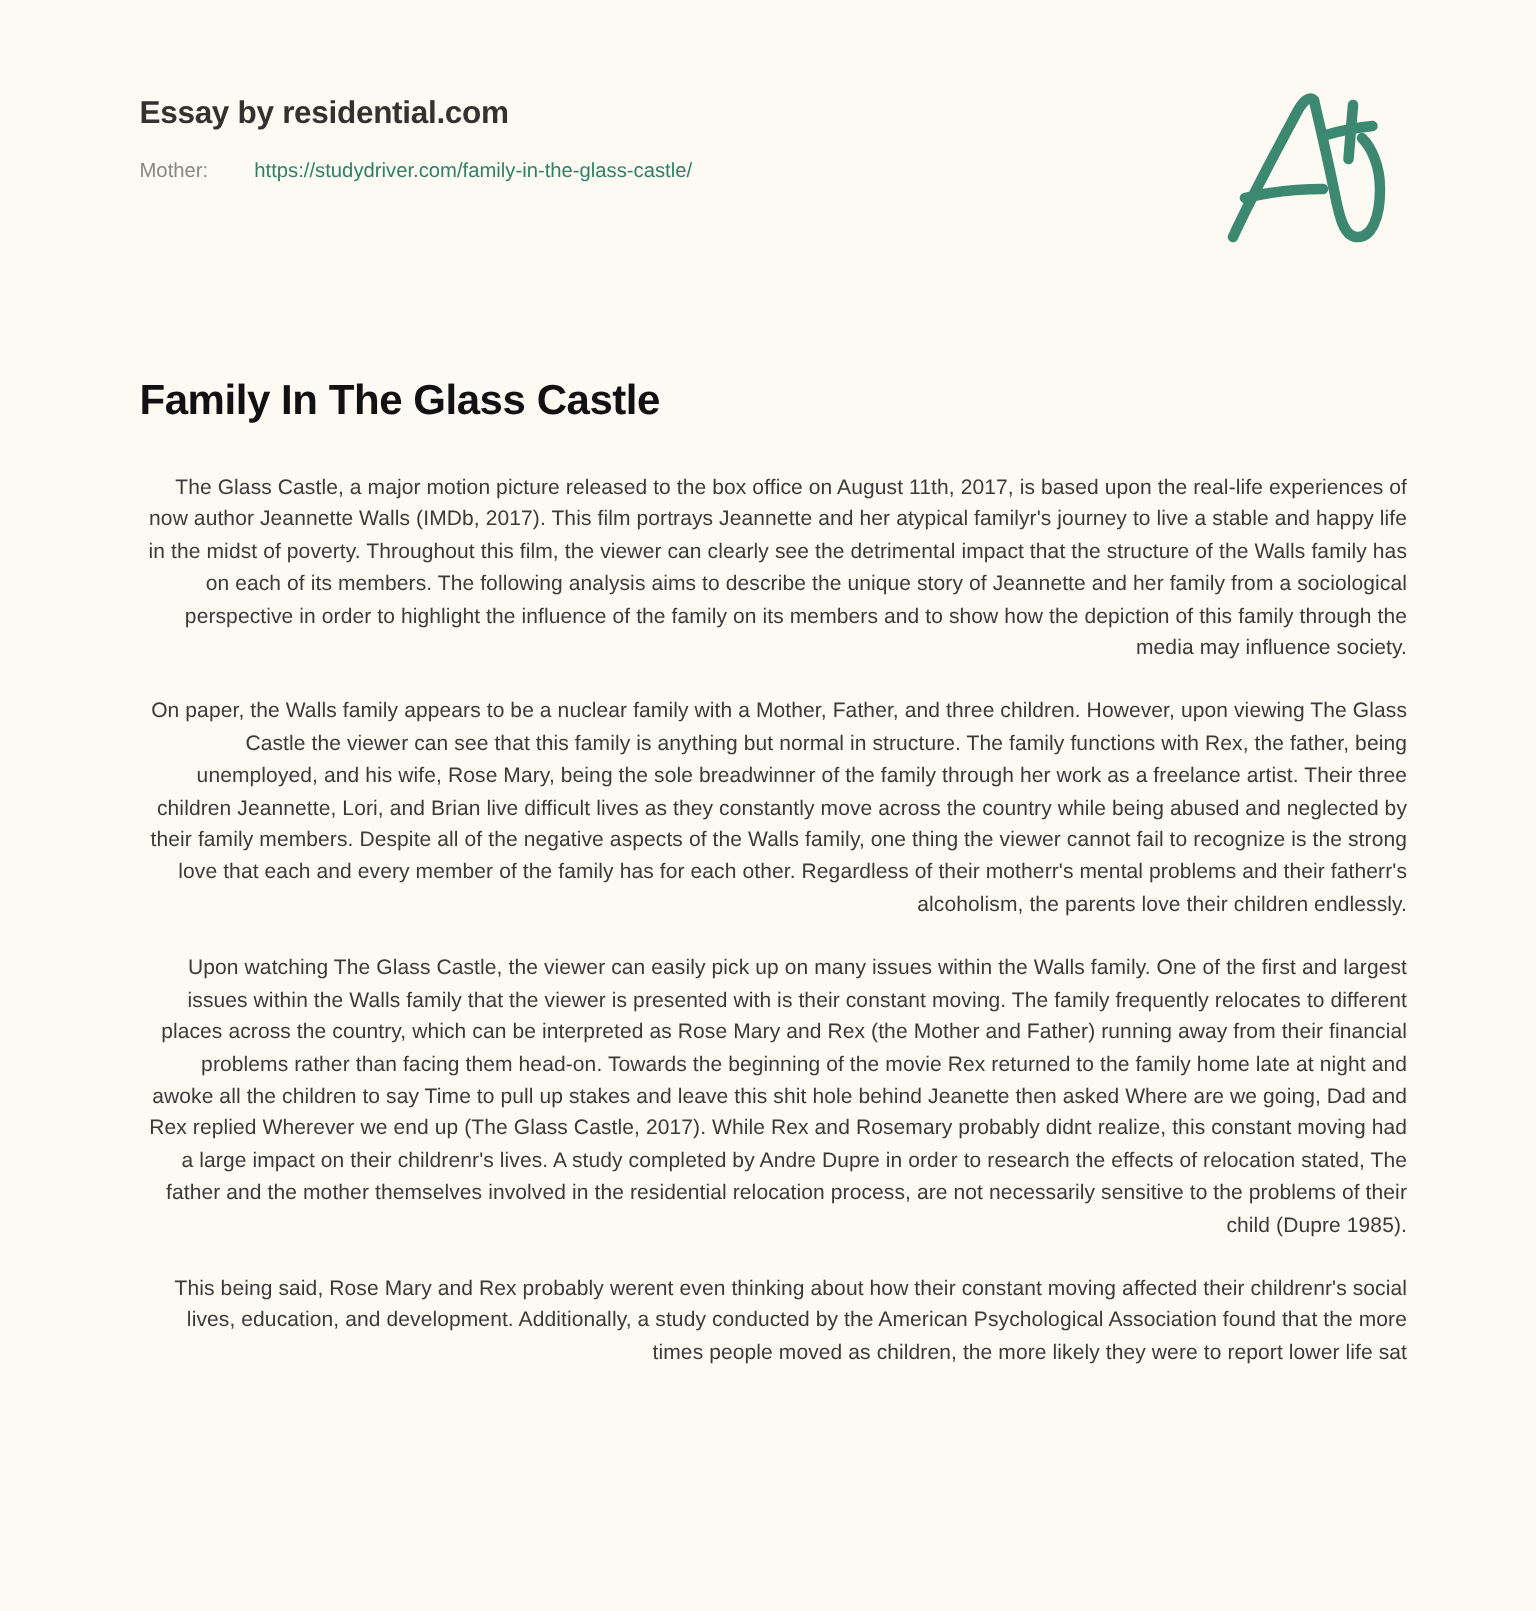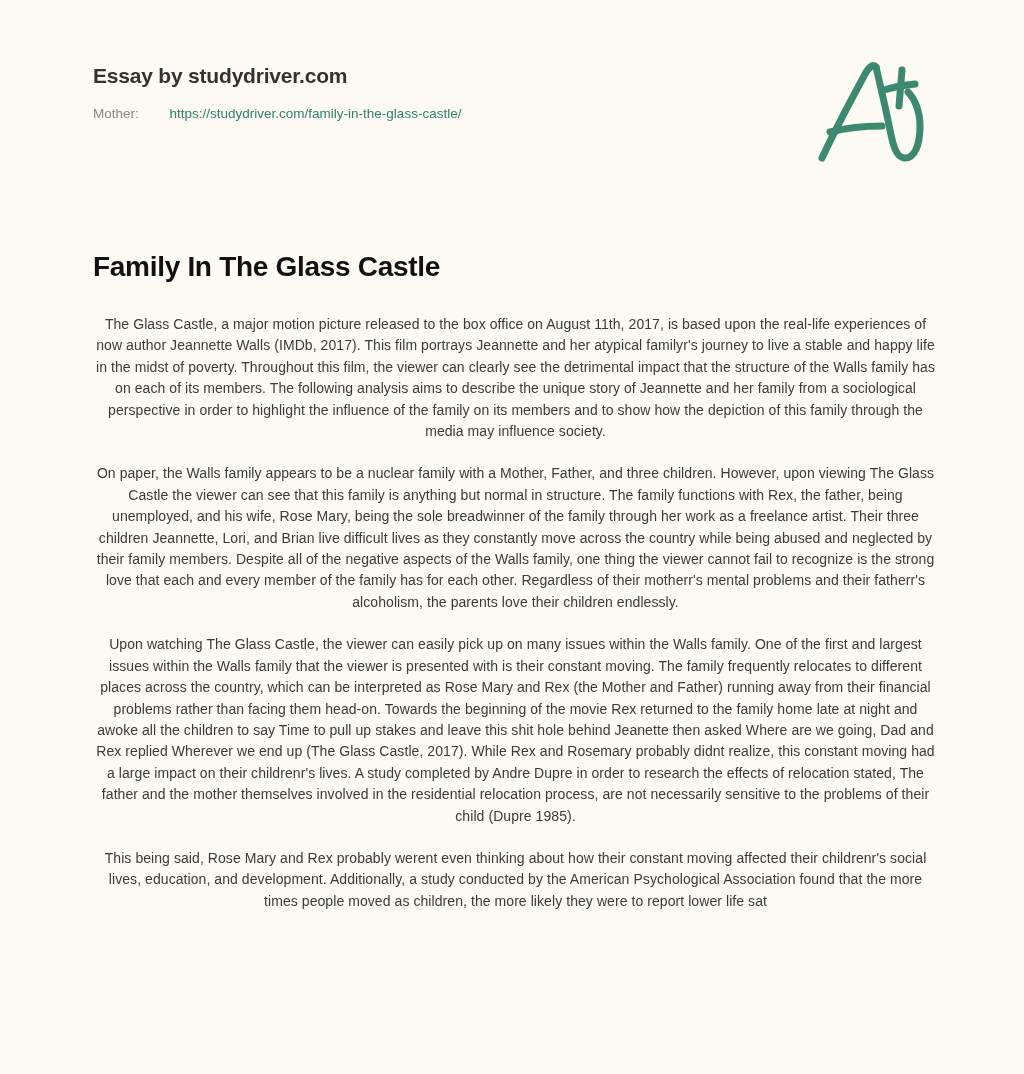--- a/index.html
+++ b/index.html
@@ -101,37 +101,37 @@
 
   .article-body {
     margin-top: 28px;
   }
 
   .article-body p {
     margin: 0 0 21px 0;
     font-size: 14px;
     line-height: 21.4px;
     color: #3c3a38;
-    text-align: center;
+    text-align: right;
     letter-spacing: 0.005em;
   }
 
   .article-body p:last-child {
     margin-bottom: 16px;
   }
 </style>
 </head>
 <body>
 
 <div class="page">
 
   <div class="header">
 
     <div class="header-text-block">
-      <div class="essay-by">Essay by studydriver.com</div>
+      <div class="essay-by">Essay by residential.com</div>
 
       <div class="source-line">
         <span class="source-label">Mother:</span>
         <span class="source-url">https://studydriver.com/family-in-the-glass-castle/</span>
       </div>
     </div>
 
     <div class="logo">
       <svg viewBox="0 0 120 108" xmlns="http://www.w3.org/2000/svg" aria-hidden="true">
         <g fill="none" stroke="#3c8870" stroke-linecap="round" stroke-linejoin="round">

